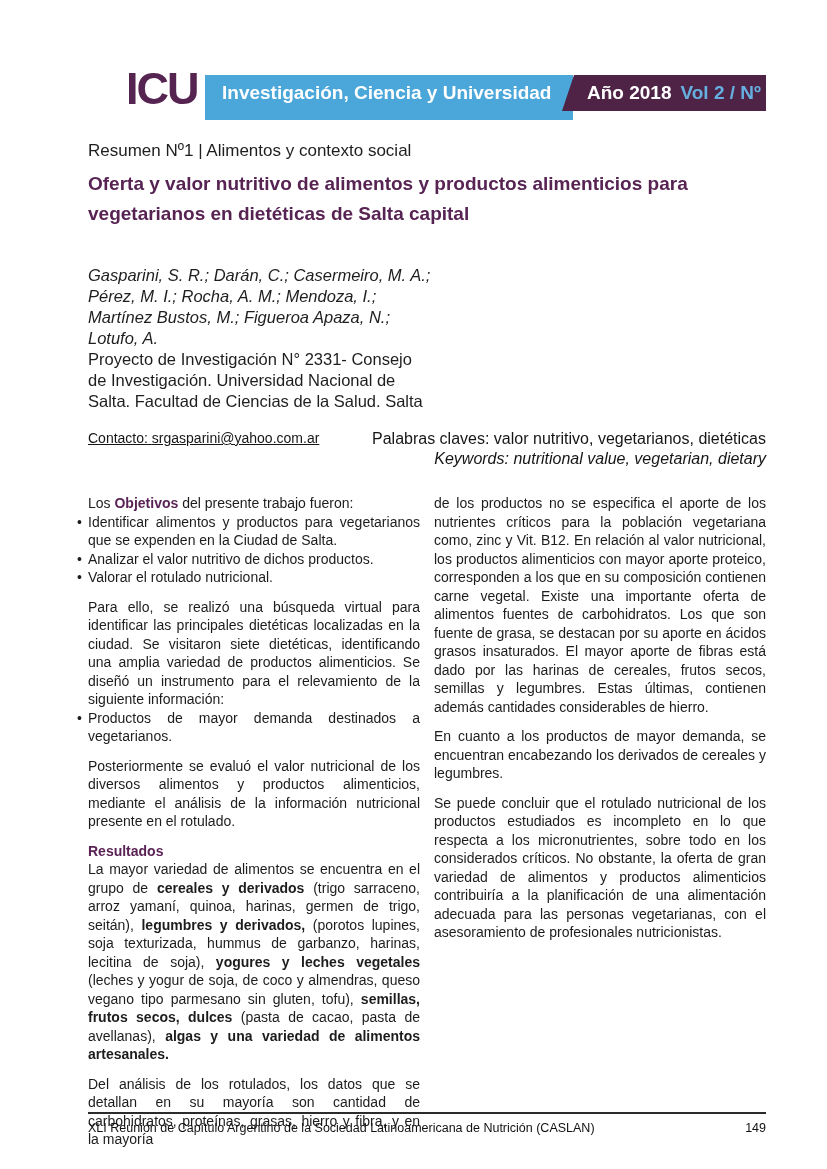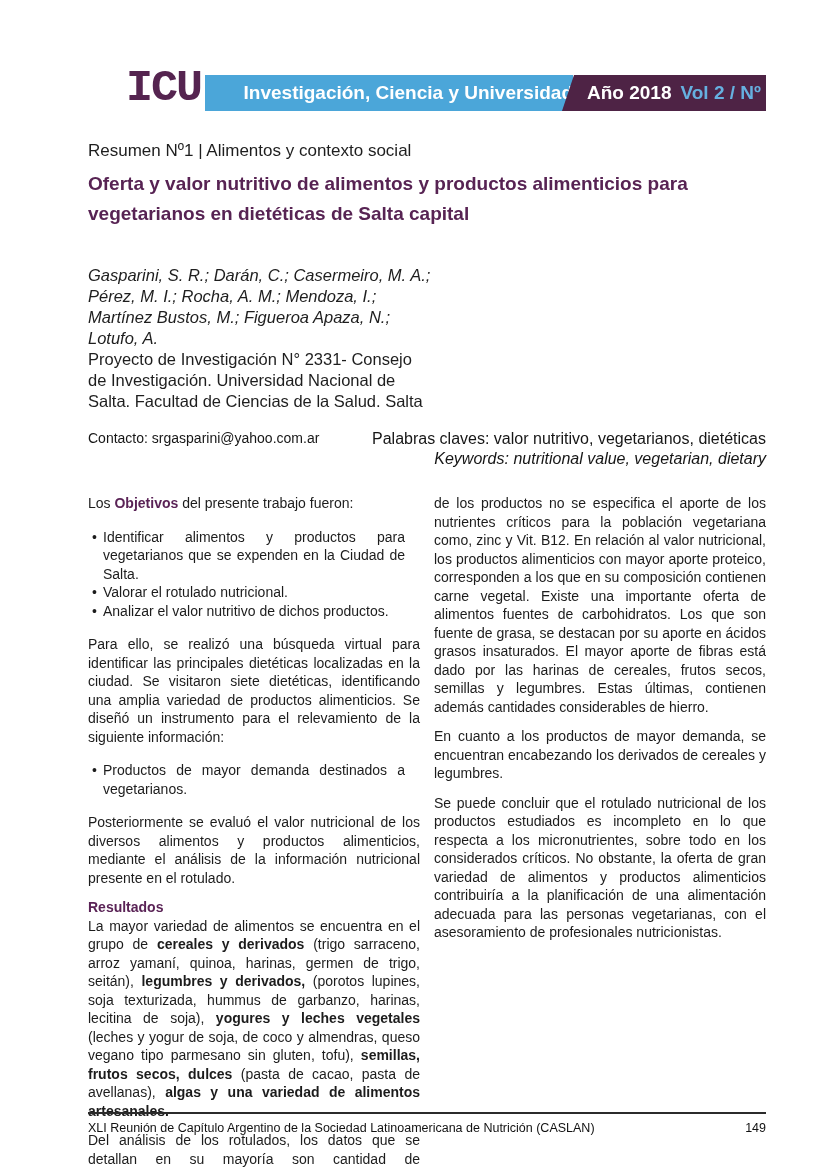--- a/index.html
+++ b/index.html
@@ -8,26 +8,25 @@
     font-family:"Liberation Sans",sans-serif;color:#1d1d1d;
     position:relative;overflow:hidden;
   }
   .page{position:absolute;inset:0;background:#fff;}
 
   
   .logo{
     position:absolute;left:126px;top:63px;
     font-size:45px;font-weight:bold;letter-spacing:-2px;
     color:#552450;
-    font-family:Liberation Mono, monospace;
   }
   .banner-blue{
-    position:absolute;left:205px;top:75px;width:368px;height:36px;
+    position:absolute;left:205px;top:75px;width:368px;height:45px;
     background:#4ba6d9;color:#fff;font-size:19px;font-weight:bold;
-    line-height:36px;padding-left:17px;box-sizing:border-box;white-space:nowrap;text-align:right;
+    line-height:36px;padding-left:17px;box-sizing:border-box;white-space:nowrap;
   }
   .banner-purple{
     position:absolute;left:562px;top:75px;width:204px;height:36px;
     background:#4e2345;clip-path:polygon(12px 0,100% 0,100% 100%,0 100%);
     color:#fff;font-size:19px;font-weight:bold;line-height:36px;
     padding-left:25px;box-sizing:border-box;white-space:nowrap;
   }
   .banner-purple .vol{color:#66b0e0;margin-left:9px;}
 
   
@@ -39,39 +38,39 @@
   .title .tl{display:block;white-space:nowrap;}
 
   
   .authors-block{
     position:absolute;left:88px;top:265px;width:344px;
     font-size:16.5px;line-height:21px;color:#1e1e1e;
   }
   .authors{font-style:italic;}
 
   
-  .contact{position:absolute;left:88px;top:430px;font-size:14px;color:#161616;}
+  .contact{position:absolute;left:88px;top:430px;font-size:14px;color:#161616;text-decoration:underline;}
   .keywords{
     position:absolute;right:61px;top:429px;text-align:right;
     font-size:16px;line-height:20px;color:#161616;
   }
   .kw-en{font-style:italic;}
 
   
   .columns{
     position:absolute;left:88px;top:494px;width:678px;
     display:flex;gap:14px;
   }
   .col{flex:1;font-size:14px;line-height:18.5px;text-align:justify;color:#1c1c1c;}
   .para{margin:0;}
   .space{margin-top:11px;}
   .heading{font-weight:bold;color:#5a2356;}
   .b{font-weight:bold;}
   .accent{color:#5a2356;}
-  .bullets{margin:15px;padding:0;list-style:none;}
+  .bullets{margin:0;padding:0;list-style:none;}
   .bullets li{position:relative;}
   .bullets li::before{content:"\2022";position:absolute;left:-11px;}
 
   
   .rule{position:absolute;left:88px;right:61px;top:1112px;height:2px;background:#2b2b2b;}
   .footer-row{
     position:absolute;left:88px;right:61px;top:1121px;
     display:flex;justify-content:space-between;
     font-size:12.5px;color:#111;gap:30px;
   }
@@ -107,22 +106,22 @@
   <div class="keywords">
     <div>Palabras claves: valor nutritivo, vegetarianos, dietéticas</div>
     <div class="kw-en">Keywords: nutritional value, vegetarian, dietary</div>
   </div>
 
   <main class="columns">
     <section class="col" id="col-left">
         <p class="para"><span>Los </span><span class="b accent">Objetivos</span><span> del presente trabajo fueron:</span></p>
         <ul class="bullets">
           <li><span>Identificar alimentos y productos para vegetarianos que se expenden en la Ciudad de Salta.</span></li>
+          <li><span>Analizar el valor nutritivo de dichos productos.</span></li>
           <li><span>Valorar el rotulado nutricional.</span></li>
-          <li><span>Analizar el valor nutritivo de dichos productos.</span></li>
         </ul>
         <p class="para space"><span>Para ello, se realizó una búsqueda virtual para identificar las principales dietéticas localizadas en la ciudad. Se visitaron siete dietéticas, identificando una amplia variedad de productos alimenticios. Se diseñó un instrumento para el relevamiento de la siguiente información:</span></p>
         <ul class="bullets">
           <li><span>Productos de mayor demanda destinados a vegetarianos.</span></li>
         </ul>
         <p class="para space"><span>Posteriormente se evaluó el valor nutricional de los diversos alimentos y productos alimenticios, mediante el análisis de la información nutricional presente en el rotulado.</span></p>
         <div class="para heading space">Resultados</div>
         <p class="para"><span>La mayor variedad de alimentos se encuentra en el grupo de </span><span class="b">cereales y derivados</span><span> (trigo sarraceno, arroz yamaní, quinoa, harinas, germen de trigo, seitán), </span><span class="b">legumbres y derivados,</span><span> (porotos lupines, soja texturizada, hummus de garbanzo, harinas, lecitina de soja), </span><span class="b">yogures y leches vegetales</span><span> (leches y yogur de soja, de coco y almendras, queso vegano tipo parmesano sin gluten, tofu), </span><span class="b">semillas, frutos secos, dulces</span><span> (pasta de cacao, pasta de avellanas), </span><span class="b">algas y una variedad de alimentos artesanales.</span></p>
         <p class="para space"><span>Del análisis de los rotulados, los datos que se detallan en su mayoría son cantidad de carbohidratos, proteínas, grasas, hierro y fibra, y en la mayoría</span></p>
       </section>

